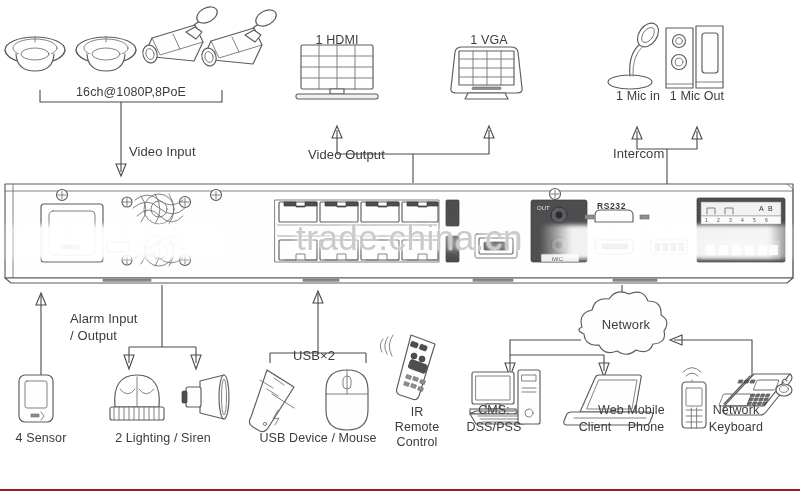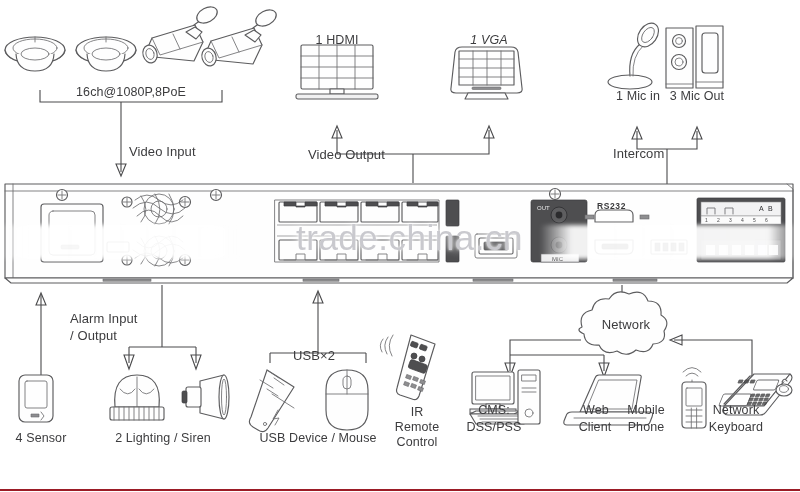--- a/index.html
+++ b/index.html
@@ -113,21 +113,21 @@
       <rect class="dev" x="163" y="6" width="55" height="34"></rect>
       <g class="devL">
         <path d="M163 14 H218 M163 23 H218 M163 32 H218"></path>
         <path d="M177 6 V40 M191 6 V40 M205 6 V40"></path>
       </g>
       <rect class="devM" x="176" y="42" width="29" height="2.5" rx="1"></rect>
       <path class="dev" d="M172 48 h37 l3 6 h-43 z"></path>
     </g>
   </svg>
   <div class="lbl c" style="left:337px;top:33px;">1 HDMI</div>
-  <div class="lbl c" style="left:489px;top:33px;font-style:italic;">1 VGA</div>
+  <div class="lbl c" style="left:489px;top:33px;">1 VGA</div>
 
   <svg class="abs" style="left:296px;top:104px;" width="240" height="80">
     <path class="ln" d="M41 26 v24 H193 V26"></path>
     <path class="ln" d="M36 34 l5 -12 l5 12 z" fill="#4a4a4c"></path>
     <path class="ln" d="M188 34 l5 -12 l5 12 z" fill="#4a4a4c"></path>
     <path class="ln" d="M117 50 V79"></path>
   </svg>
   <div class="lbl big" style="left:308px;top:147px;">Video Output</div>
 
   <svg class="abs" style="left:600px;top:14px;" width="130" height="78">
@@ -145,21 +145,21 @@
       <path class="dev" d="M96 12 h27 v62 h-27 z"></path>
       <path class="devL" d="M66 70 h27 M96 68 h27"></path>
       <circle class="dev" cx="79" cy="27" r="6.5"></circle>
       <circle class="devL" cx="79" cy="27" r="3.4"></circle>
       <circle class="dev" cx="79" cy="48" r="7.5"></circle>
       <circle class="devL" cx="79" cy="48" r="4"></circle>
       <rect class="dev" x="102" y="19" width="16" height="40" rx="3"></rect>
     </g>
   </svg>
   <div class="lbl c" style="left:638px;top:89px;">1 Mic in</div>
-  <div class="lbl c" style="left:697px;top:89px;">3 Mic Out</div>
+  <div class="lbl c" style="left:697px;top:89px;">1 Mic Out</div>
 
   <svg class="abs" style="left:600px;top:105px;" width="140" height="80">
     <path class="ln" d="M37 26 v18 H97 V26"></path>
     <path class="ln" d="M32 34 l5 -12 l5 12 z" fill="#4a4a4c"></path>
     <path class="ln" d="M92 34 l5 -12 l5 12 z" fill="#4a4a4c"></path>
     <path class="ln" d="M67 44 V79"></path>
   </svg>
   <div class="lbl big" style="left:613px;top:146px;">Intercom</div>
 
   <div class="abs" id="nvr">
@@ -503,21 +503,21 @@
           <rect x="288" y="12" width="4" height="3"></rect>
         <rect x="294" y="12" width="4" height="3"></rect>
       </g>
       <ellipse class="dev" cx="322" cy="22" rx="8" ry="6"></ellipse>
       <ellipse class="devL" cx="322" cy="21" rx="4.5" ry="3.4"></ellipse>
       <path class="dev" d="M320 14 q2 -5 5 -1"></path>
     </g>
   </svg>
   <div class="lbl c" style="left:494px;top:403px;">CMS:</div>
   <div class="lbl c" style="left:494px;top:420px;">DSS/PSS</div>
-  <div class="lbl c" style="left:596px;top:403px;">Web</div>
+  <div class="lbl c" style="left:611px;top:403px;">Web</div>
   <div class="lbl c" style="left:595px;top:420px;">Client</div>
   <div class="lbl c" style="left:646px;top:403px;">Mobile</div>
   <div class="lbl c" style="left:646px;top:420px;">Phone</div>
   <div class="lbl c" style="left:736px;top:403px;">Network</div>
   <div class="lbl c" style="left:736px;top:420px;">Keyboard</div>
 
   <div class="bottomrule"></div>
 
 </div>
 

